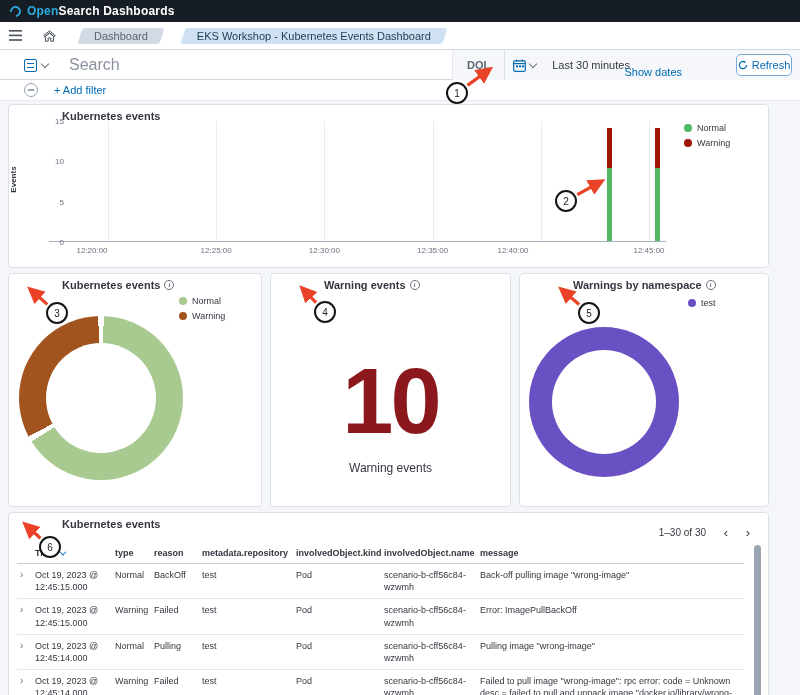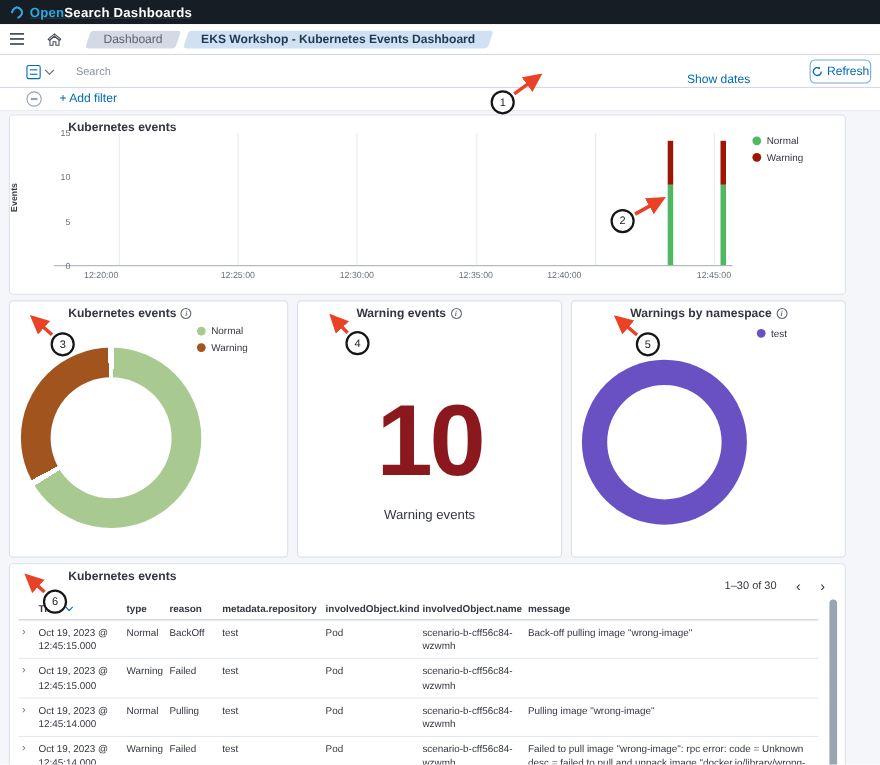--- a/index.html
+++ b/index.html
@@ -5,52 +5,52 @@
   * { box-sizing: border-box; margin: 0; padding: 0; }
   html,body { width:800px; height:695px; overflow:hidden;
     font-family:"Liberation Sans", sans-serif; background:#fff; color:#343741; }
   #app { position:relative; width:800px; height:695px; background:#fff; }
 
   
   .topbar { position:absolute; left:0; top:0; width:800px; height:22px;
     background:#161d24; display:flex; align-items:center; padding-left:10px; }
   .logo-mark { width:11px; height:11px; border:2.5px solid #2caadf;
     border-radius:50%; border-bottom-color:transparent; transform:rotate(40deg); margin-right:6px; }
-  .logo-text { font-size:12px; font-weight:700; letter-spacing:.2px;text-decoration:underline; }
+  .logo-text { font-size:12px; font-weight:700; letter-spacing:.2px; }
   .logo-open { color:#2caadf; } .logo-rest { color:#fff; }
 
   
   .navbar { position:absolute; left:0; top:22px; width:800px; height:28px;
     background:#fff; border-bottom:1px solid #d3dae6; display:flex; align-items:center; }
   .icon-btn { display:flex; align-items:center; justify-content:center; width:26px; height:26px; cursor:pointer; }
-  .crumbs { display:flex; align-items:center; margin-left:18px; gap:7px; }
+  .crumbs { display:flex; align-items:center; margin-left:18px; gap:21px; }
   .crumb { position:relative; font-size:11px; padding:2px 14px; white-space:nowrap; }
   .crumb .bg { position:absolute; inset:0; transform:skewX(-18deg); border-radius:3px; z-index:0; }
   .crumb span.txt { position:relative; z-index:1; }
   .crumb.gray .bg { background:#d3dae6; } .crumb.gray { color:#5a6570; }
-  .crumb.blue .bg { background:#cfe1f2; } .crumb.blue { color:#1e3a52; font-weight:700; }
+  .crumb.blue .bg { background:#cfe1f2; } .crumb.blue { color:#1e3a52; font-weight:400; }
   .nav-right { margin-left:auto; display:flex; align-items:center; gap:16px; padding-right:8px; }
   .nav-link { color:#006bb4; font-size:11px; cursor:pointer; white-space:nowrap; }
   .edit-btn { display:flex; align-items:center; gap:6px; color:#006bb4; font-size:11px;
     border:1px solid #79aad9; border-radius:14px; padding:3px 14px; background:#fff; cursor:pointer; }
   .avatar { width:16px; height:16px; border-radius:50%; background:#f1d86f; color:#3a3325;
     font-size:10px; font-weight:700; display:flex; align-items:center; justify-content:center; }
   .help-circle { width:13px; height:13px; border:1.3px solid #69707d; border-radius:50%;
     color:#69707d; font-size:9px; display:flex; align-items:center; justify-content:center; }
 
   
   .querybar { position:absolute; left:0; top:50px; width:800px; height:30px;
     background:#fff; border-bottom:1px solid #d3dae6; }
   .q-left { position:absolute; left:24px; top:0; height:30px; display:flex; align-items:center; gap:5px; }
   .kql-icon { width:13px; height:13px; border:1.4px solid #006bb4; border-radius:2px; position:relative; }
   .kql-icon::after { content:""; position:absolute; left:2px; right:2px; top:3px; height:1.4px;
     background:#006bb4; box-shadow:0 4px 0 #006bb4; }
   .chev { width:6px; height:6px; border-right:1.4px solid #69707d; border-bottom:1.4px solid #69707d;
     transform:rotate(45deg); margin-top:-3px; }
-  .search-ph { font-size:10px; color:#8b93a0; margin-left:16px; }
+  .search-ph { font-size:16px; color:#8b93a0; margin-left:16px; }
   .q-right { position:absolute; left:452px; top:0; width:348px; height:30px;
     background:#f5f7fa; display:flex; align-items:center; border-left:1px solid #e3e8ef; }
   .dql { font-size:11px; font-weight:700; color:#5c6875; padding:0 14px; cursor:pointer; }
   .cal-btn { display:flex; align-items:center; gap:4px; padding:0 8px; height:100%;
     border-left:1px solid #d9dfe8; cursor:pointer; }
   .timerange { font-size:11px; color:#343741; margin-left:8px; cursor:pointer; }
   .showdates { position:absolute; right:118px; top:16px; font-size:11px; color:#006bb4; cursor:pointer; }
   .refresh-btn { position:absolute; right:8px; top:4px; width:56px; height:22px;
     border:1px solid #79aad9; border-radius:5px; background:#fff; color:#006bb4;
     font-size:11px; display:flex; align-items:center; justify-content:center; gap:4px; cursor:pointer; }
@@ -151,20 +151,36 @@
       <div class="crumb blue"><span class="bg"></span><span class="txt">EKS Workshop - Kubernetes Events Dashboard</span></div>
     </div>
   </div>
 
   <div class="querybar">
     <div class="q-left">
       <span class="kql-icon"></span>
       <span class="chev"></span>
       <span class="search-ph">Search</span>
     </div>
+    <div class="q-right">
+      <span class="dql">DQL</span>
+      <div class="cal-btn">
+        <svg class="mini" width="13" height="13" viewBox="0 0 13 13">
+            <rect x="0.7" y="1.8" width="11.6" height="10.5" rx="1.2" fill="none" stroke="#006bb4" stroke-width="1.2"></rect>
+            <line x1="0.7" y1="4.6" x2="12.3" y2="4.6" stroke="#006bb4" stroke-width="1.2"></line>
+            <line x1="3.6" y1="0.4" x2="3.6" y2="2.6" stroke="#006bb4" stroke-width="1.2"></line>
+            <line x1="9.4" y1="0.4" x2="9.4" y2="2.6" stroke="#006bb4" stroke-width="1.2"></line>
+            <rect x="3" y="6.3" width="2" height="2" fill="#006bb4"></rect>
+            <rect x="6" y="6.3" width="2" height="2" fill="#006bb4"></rect>
+            <rect x="9" y="6.3" width="2" height="2" fill="#006bb4"></rect>
+          </svg>
+        <span class="chev"></span>
+      </div>
+      <span class="timerange">Last 30 minutes</span>
+    </div>
     <span class="showdates">Show dates</span>
     <button class="refresh-btn">
       <svg class="mini" width="10" height="10" viewBox="0 0 10 10">
           <path d="M8.6 5 A3.6 3.6 0 1 1 7.2 2.2" fill="none" stroke="#006bb4" stroke-width="1.2"></path>
           <path d="M7.2 0.6 L7.4 2.6 L5.4 2.4 Z" fill="#006bb4"></path>
         </svg>
       <span>Refresh</span>
     </button>
   </div>
 
@@ -300,20 +316,21 @@
             <div class="tcell">Back-off pulling image "wrong-image"</div>
           </div>
           <div class="trow">
             <div class="tcell row-chev">›</div>
             <div class="tcell">Oct 19, 2023 @ 12:45:15.000</div>
             <div class="tcell">Warning</div>
             <div class="tcell">Failed</div>
             <div class="tcell">test</div>
             <div class="tcell">Pod</div>
             <div class="tcell">scenario-b-cff56c84-wzwmh</div>
+            <div class="tcell">Error: ImagePullBackOff</div>
           </div>
           <div class="trow">
             <div class="tcell row-chev">›</div>
             <div class="tcell">Oct 19, 2023 @ 12:45:14.000</div>
             <div class="tcell">Normal</div>
             <div class="tcell">Pulling</div>
             <div class="tcell">test</div>
             <div class="tcell">Pod</div>
             <div class="tcell">scenario-b-cff56c84-wzwmh</div>
             <div class="tcell">Pulling image "wrong-image"</div>

